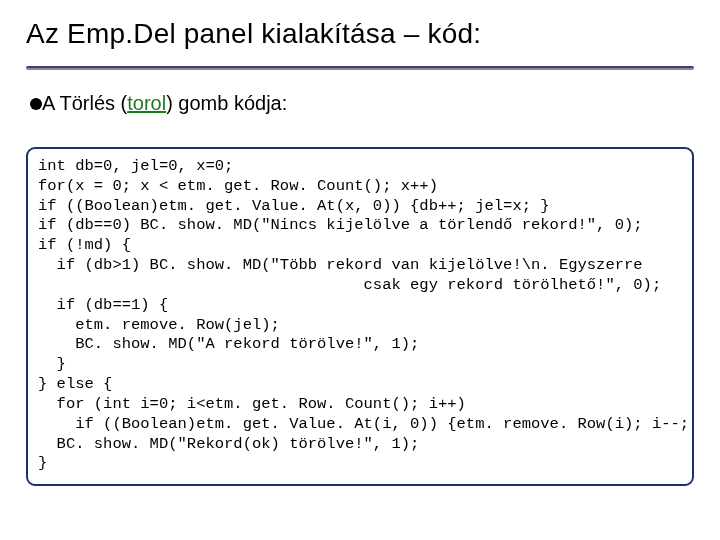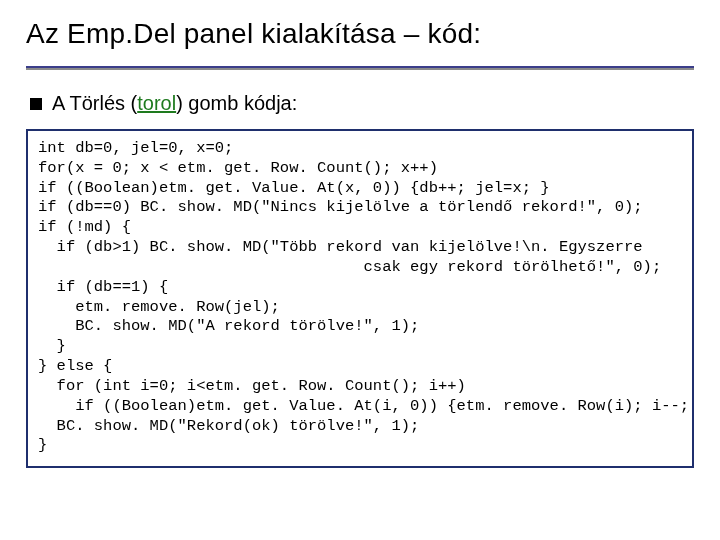--- a/index.html
+++ b/index.html
@@ -1,15 +1,15 @@
 <!DOCTYPE html>
 <html><head>
 <meta charset="utf-8">
 <style>
-  * { margin: 0; padding: 0; box-sizing: border-box; }
+  * { margin: 0; padding: 0; box-sizing: border-box; border-radius: 9px; }
   html, body { width: 720px; height: 540px; background: #ffffff; font-family: Arial, Helvetica, sans-serif; }
   .slide {
     width: 720px;
     height: 540px;
     background: #ffffff;
     position: relative;
     padding: 18px 26px 30px 26px;
   }
   .title-wrap { padding-bottom: 10px; }
   .title {
@@ -20,23 +20,22 @@
   }
   .rule {
     height: 4px;
     background: linear-gradient(to bottom, #3b3e8a 0%, #3b3e8a 60%, #8a8a8a 60%, #8a8a8a 100%);
     margin-top: 6px;
     margin-bottom: 22px;
   }
   .bullet-row {
     display: flex;
     align-items: center;
-    gap: 10px;
     padding-left: 4px;
-    margin-bottom: 14px;
+    margin-bottom: 32px;
   }
   .bullet {
     width: 12px;
     height: 12px;
     background: #000;
     flex: 0 0 12px;
   }
   .bullet-text {
     font-size: 20px;
     color: #000;

